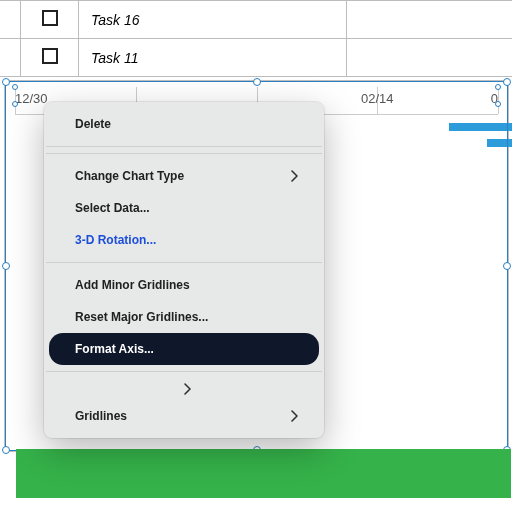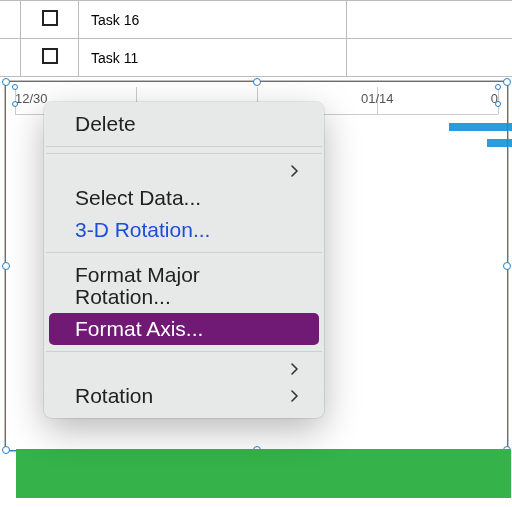--- a/index.html
+++ b/index.html
@@ -16,20 +16,21 @@
   .task-table {
     border-collapse: collapse;
     width: calc(100% + 180px);
     margin-left: -2px;
   }
   .task-table td {
     border: 1px solid #bcbcbc;
     height: 38px;
     vertical-align: middle;
     padding: 0;
+    font-style: italic;
   }
   .task-table .col-num { width: 22px; }
   .task-table .col-check { width: 58px; text-align: center; }
   .task-table .col-name { width: 268px; padding-left: 12px; font-size: 14px; color:#000; }
   .task-table .col-rest { }
   .checkbox {
     display: inline-block;
     width: 16px; height: 16px;
     border: 2px solid #222;
     background: #fff;
@@ -132,34 +133,36 @@
     width: 280px;
     background: #e7e8e8;
     border-radius: 8px;
     box-shadow: 0 12px 36px rgba(0,0,0,0.28), 0 0 0 1px rgba(0,0,0,0.08);
     padding: 6px 0;
     color: #212121;
   }
   .menu-item {
     display: flex;
     align-items: center;
-    justify-content: flex-end;
+    justify-content: center;
     padding: 5px 20px 5px 26px;
-    font-size: 21px;
+    font-size: 12px;
     line-height: 22px;
     cursor: default;
     border-radius: 5px;
     margin: 0 5px;
+    font-weight: bold;
   }
   .menu-item.disabled {
     color: #1d4ed8;
   }
   .menu-item.hovered {
-    background: #701a75;
+    background: #0f172a;
     color: #fff;
+    border-radius: 14px;
   }
   .menu-sep {
     height: 1px;
     background: #cfcfcf;
     margin: 6px 2px;
   }
   .chevron {
     display: inline-block;
     transform: translateY(0);
   }
@@ -187,21 +190,21 @@
   </table>
 
 <div class="chart-frame">
   <div class="axis-area">
     <div class="axis-tick tick-0"></div>
     <div class="axis-tick tick-1"></div>
     <div class="axis-tick tick-2"></div>
     <div class="axis-tick tick-3"></div>
     <div class="axis-tick tick-4"></div>
     <span class="axis-label lbl-0">12/30</span>
-    <span class="axis-label lbl-3">01/14</span>
+    <span class="axis-label lbl-3">02/14</span>
     <span class="axis-label lbl-4">0</span>
   </div>
   <div class="axis-sel">
     <span class="dot dt0"></span>
       <span class="dot dt4"></span>
     <span class="dot d0"></span>
       <span class="dot d4"></span>
   </div>
   <div class="bar b1"></div>
   <div class="bar b2"></div>
@@ -219,48 +222,52 @@
 
 <div class="green-band"></div>
 
 <div class="context-menu">
   <div class="menu-item">
     <span class="label">Delete</span>
   </div>
   <div class="menu-sep"></div>
   <div class="menu-sep"></div>
   <div class="menu-item">
+    <span class="label">Change Chart Type</span>
     <span class="chevron">
       <svg width="9" height="12" viewBox="0 0 9 12">
           <path d="M2 1 L7 6 L2 11" fill="none" stroke="#333" stroke-width="1.6" stroke-linejoin="round" stroke-linecap="round"></path>
         </svg>
     </span>
   </div>
   <div class="menu-item">
     <span class="label">Select Data...</span>
   </div>
   <div class="menu-item disabled">
     <span class="label">3-D Rotation...</span>
   </div>
   <div class="menu-sep"></div>
   <div class="menu-item">
-    <span class="label">Format Major Rotation...</span>
+    <span class="label">Add Minor Gridlines</span>
+  </div>
+  <div class="menu-item">
+    <span class="label">Reset Major Gridlines...</span>
   </div>
   <div class="menu-item hovered">
     <span class="label">Format Axis...</span>
   </div>
   <div class="menu-sep"></div>
   <div class="menu-item">
     <span class="chevron">
       <svg width="9" height="12" viewBox="0 0 9 12">
           <path d="M2 1 L7 6 L2 11" fill="none" stroke="#333" stroke-width="1.6" stroke-linejoin="round" stroke-linecap="round"></path>
         </svg>
     </span>
   </div>
   <div class="menu-item">
-    <span class="label">Rotation</span>
+    <span class="label">Gridlines</span>
     <span class="chevron">
       <svg width="9" height="12" viewBox="0 0 9 12">
           <path d="M2 1 L7 6 L2 11" fill="none" stroke="#333" stroke-width="1.6" stroke-linejoin="round" stroke-linecap="round"></path>
         </svg>
     </span>
   </div>
 </div>
 
 </body></html>

